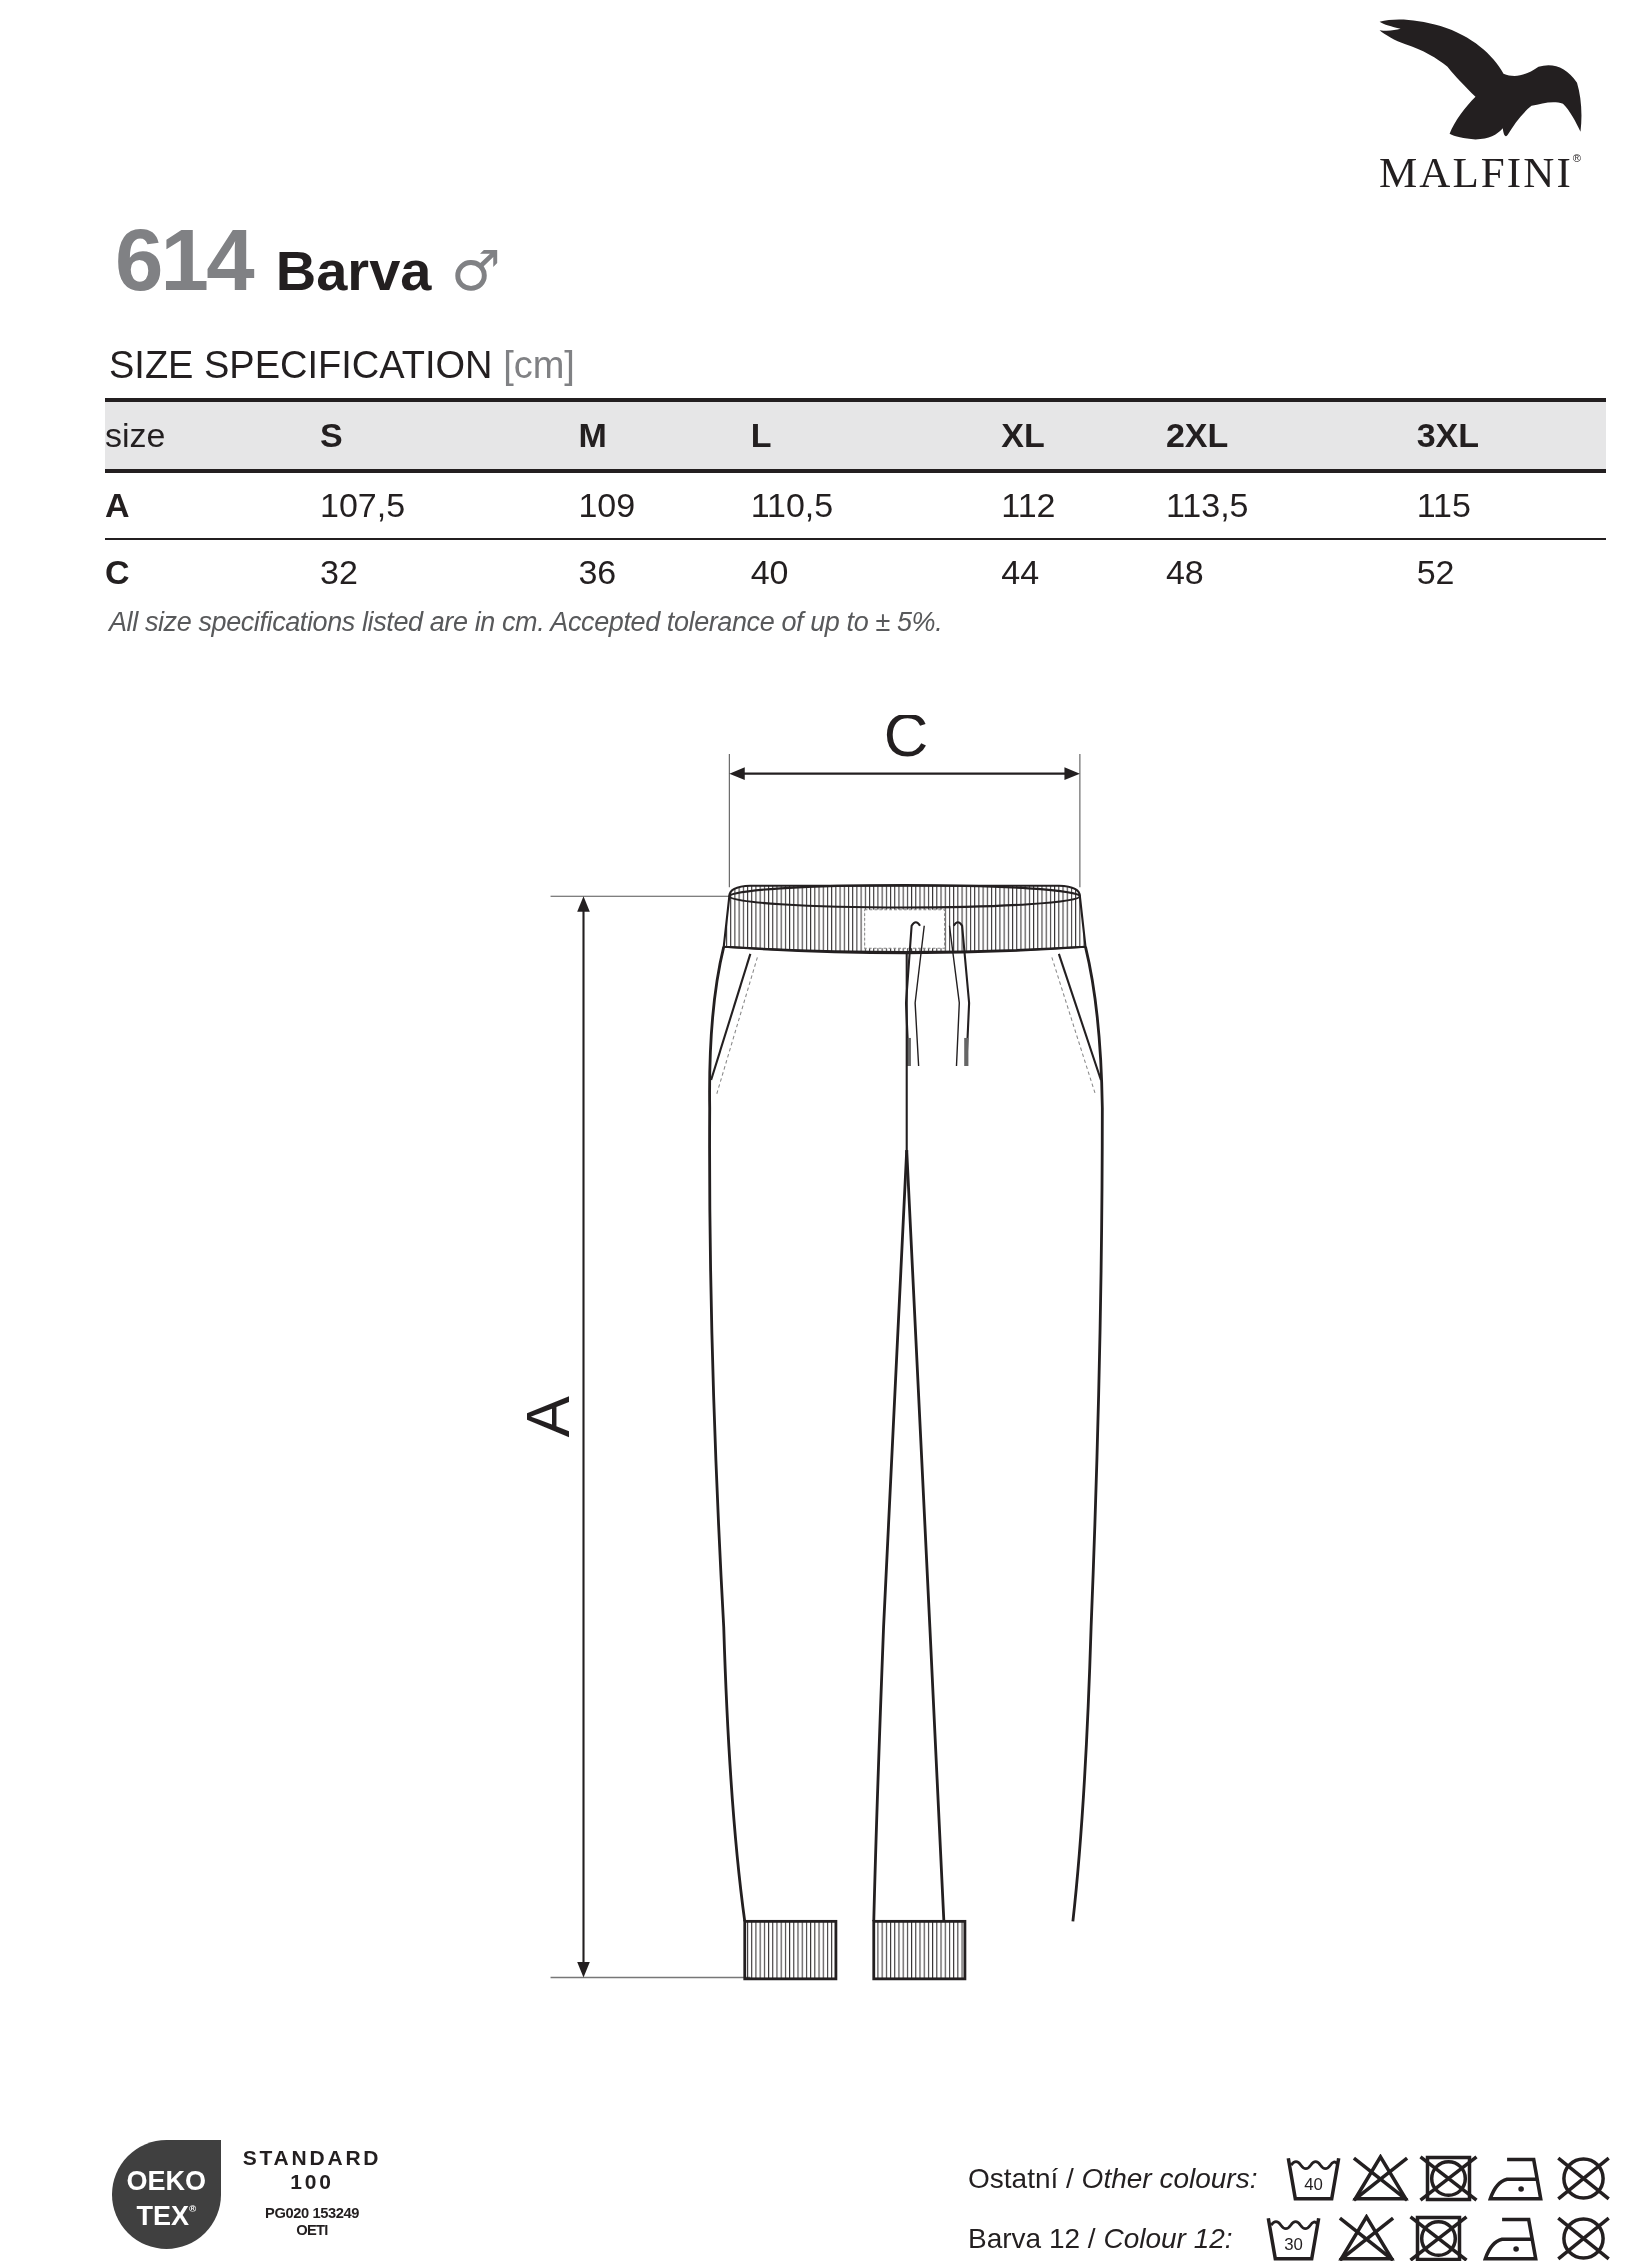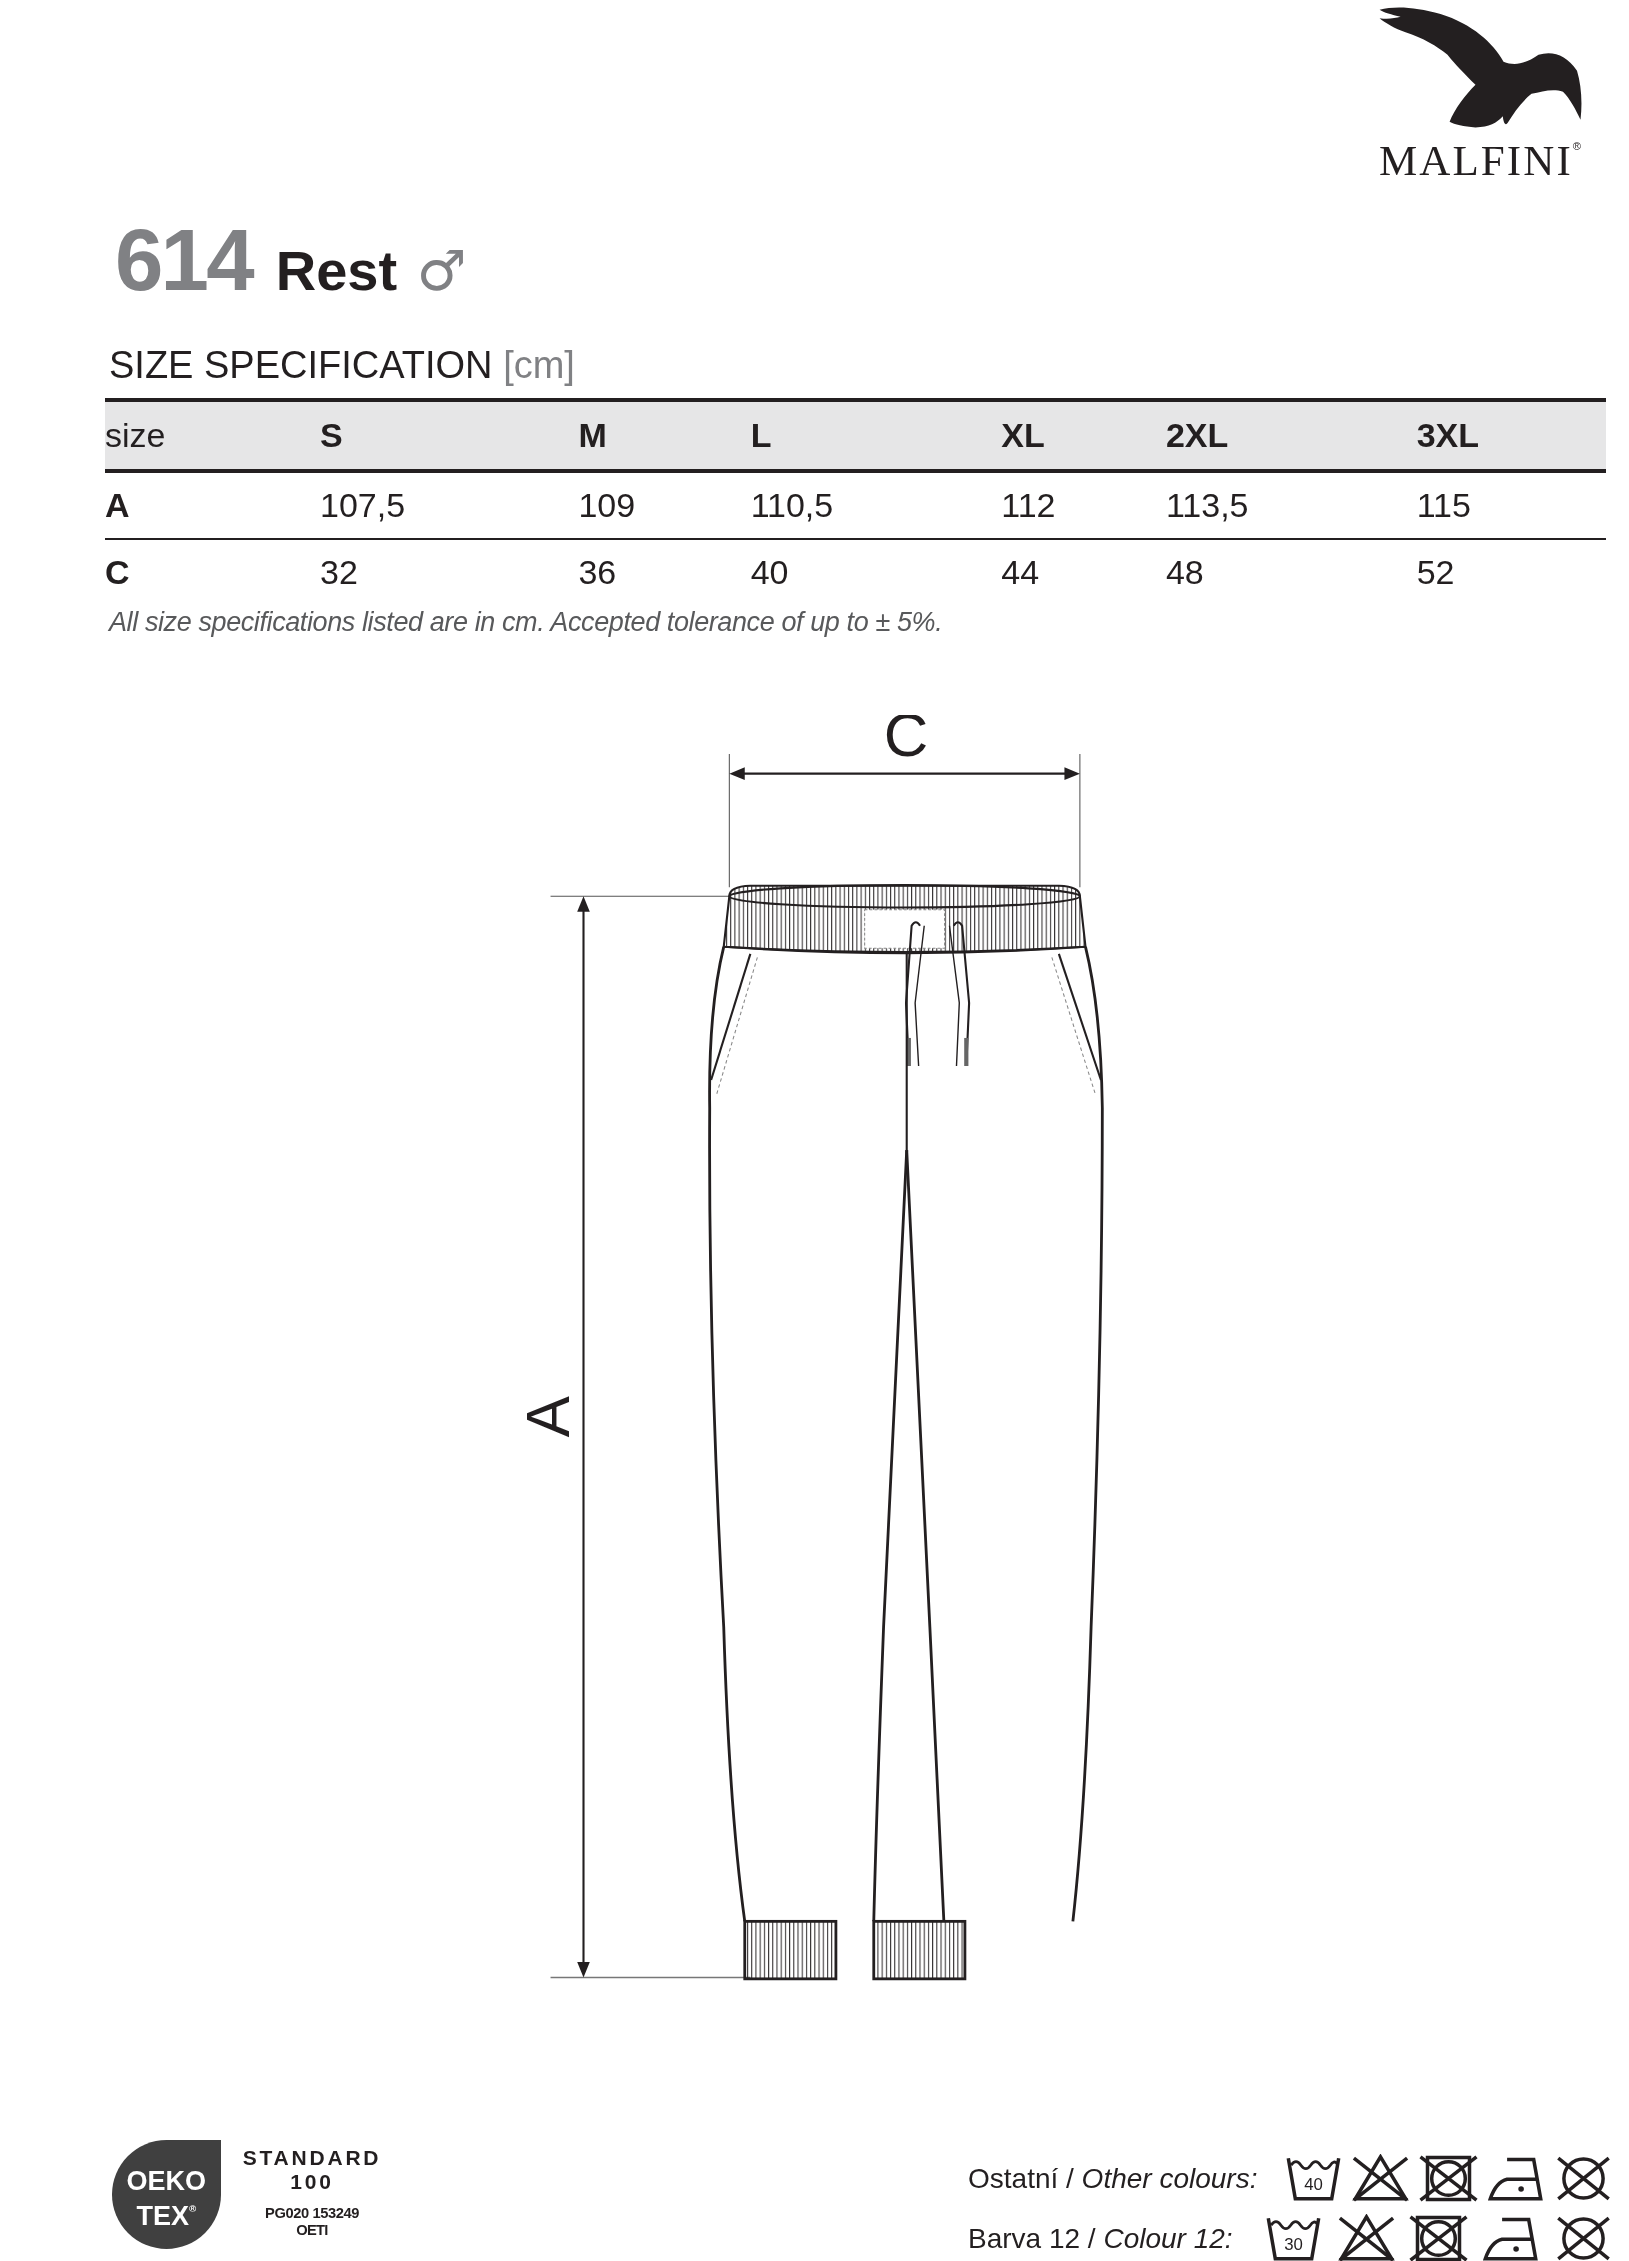--- a/index.html
+++ b/index.html
@@ -1,20 +1,20 @@
 <!DOCTYPE html>
 <html style="font-size:11.2px"><head>
 <meta charset="utf-8">
 <style>
   html, body { margin: 0; padding: 0; background: #ffffff; }
   body {
     width: 1630px; height: 2261px; position: relative; overflow: hidden;
     font-family: "Liberation Sans", "DejaVu Sans", sans-serif; color: #231f20;
   }
-  .logo { position: absolute; left: 1361px; top: 4px; width: 238px; height: 175px; }
+  .logo { position: absolute; left: 1361px; top: 16px; width: 238px; height: 175px; }
   .logo svg.bird { position: absolute; left: 12.6px; top: 0; width: 210px; height: 130px; }
   .logo .wordmark {
     position: absolute; left: 0; top: 132px; width: 238px; text-align: center;
     font-family: "Liberation Serif", "DejaVu Serif", serif; font-size: 35px; letter-spacing: 2.1px;
     color: #231f20; white-space: nowrap;
   }
   .logo .wordmark .big { font-size: 43px; }
   .logo .wordmark sup { font-size: 11.2px; font-family: "Liberation Sans", sans-serif; vertical-align: 25px; letter-spacing: 0; }
 
   .title { position: absolute; left: 109px; top: 210px; height: 98px; display: flex; align-items: baseline; white-space: nowrap; margin-left: 6px; }
@@ -77,21 +77,21 @@
 
 <div class="logo">
   <svg class="bird" viewBox="0 0 300 185">
     <path fill="#231f20" d="M8,8 C30,2 60,4 95,14 C140,28 170,55 185,82 C200,88 215,86 235,72 C255,66 275,72 290,95 C296,115 298,140 295,165 C288,150 280,135 270,125 C255,120 240,125 225,128 C210,140 200,155 192,168 C188,175 185,170 184,160 C175,170 165,175 145,176 C128,175 115,172 108,168 C115,150 130,130 145,115 C130,100 115,85 105,72 C90,60 70,48 45,40 C30,35 15,26 8,20 C20,22 30,20 38,18 C25,15 14,12 8,8 Z"></path>
   </svg>
   <div class="wordmark"><span class="big">MALFINI</span><sup>®</sup></div>
 </div>
 
 <div class="title">
   <span class="code">614</span>
-  <span class="name">Rest</span>
+  <span class="name">Barva</span>
   <span class="gender">♂</span>
 </div>
 
 <div class="spec-heading">
   <span>SIZE SPECIFICATION</span>
   <span class="unit">[cm]</span>
 </div>
 
 <table class="spec">
   <colgroup>

